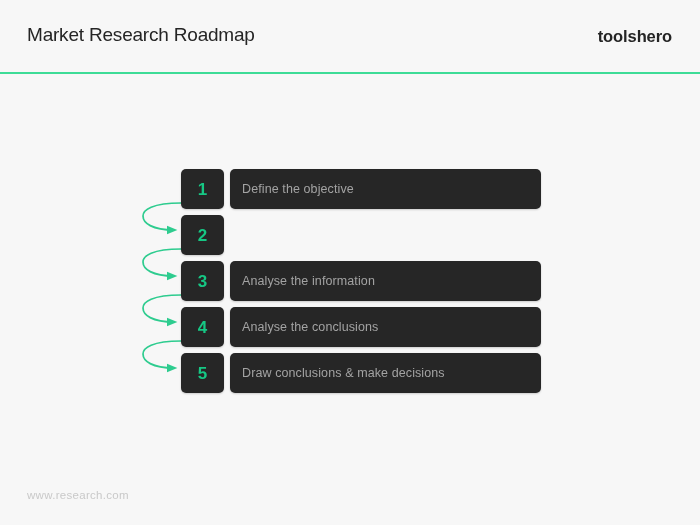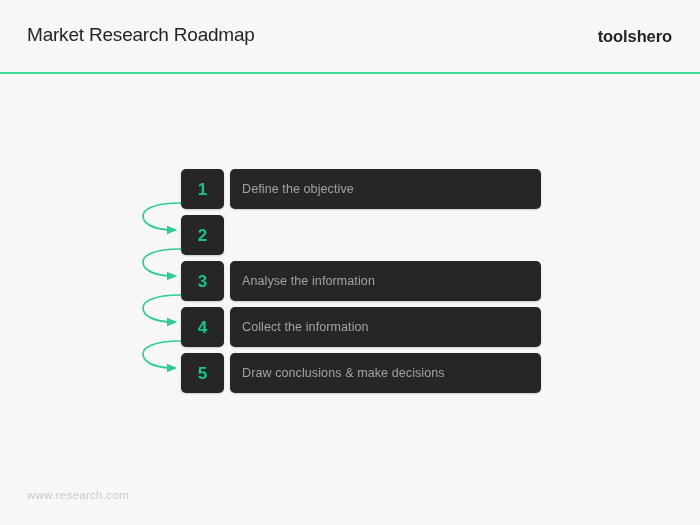--- a/index.html
+++ b/index.html
@@ -157,21 +157,21 @@
     <div class="step-label-box">
       <span class="step-label">Analyse the information</span>
     </div>
   </div>
 
   <div class="step-row" style="top:307px;">
     <div class="step-number-box">
       <span class="step-number">4</span>
     </div>
     <div class="step-label-box">
-      <span class="step-label">Collect the information</span>
+      <span class="step-label">Analyse the conclusions</span>
     </div>
   </div>
 
   <div class="step-row" style="top:353px;">
     <div class="step-number-box">
       <span class="step-number">5</span>
     </div>
     <div class="step-label-box">
       <span class="step-label">Draw conclusions &amp; make decisions</span>
     </div>

